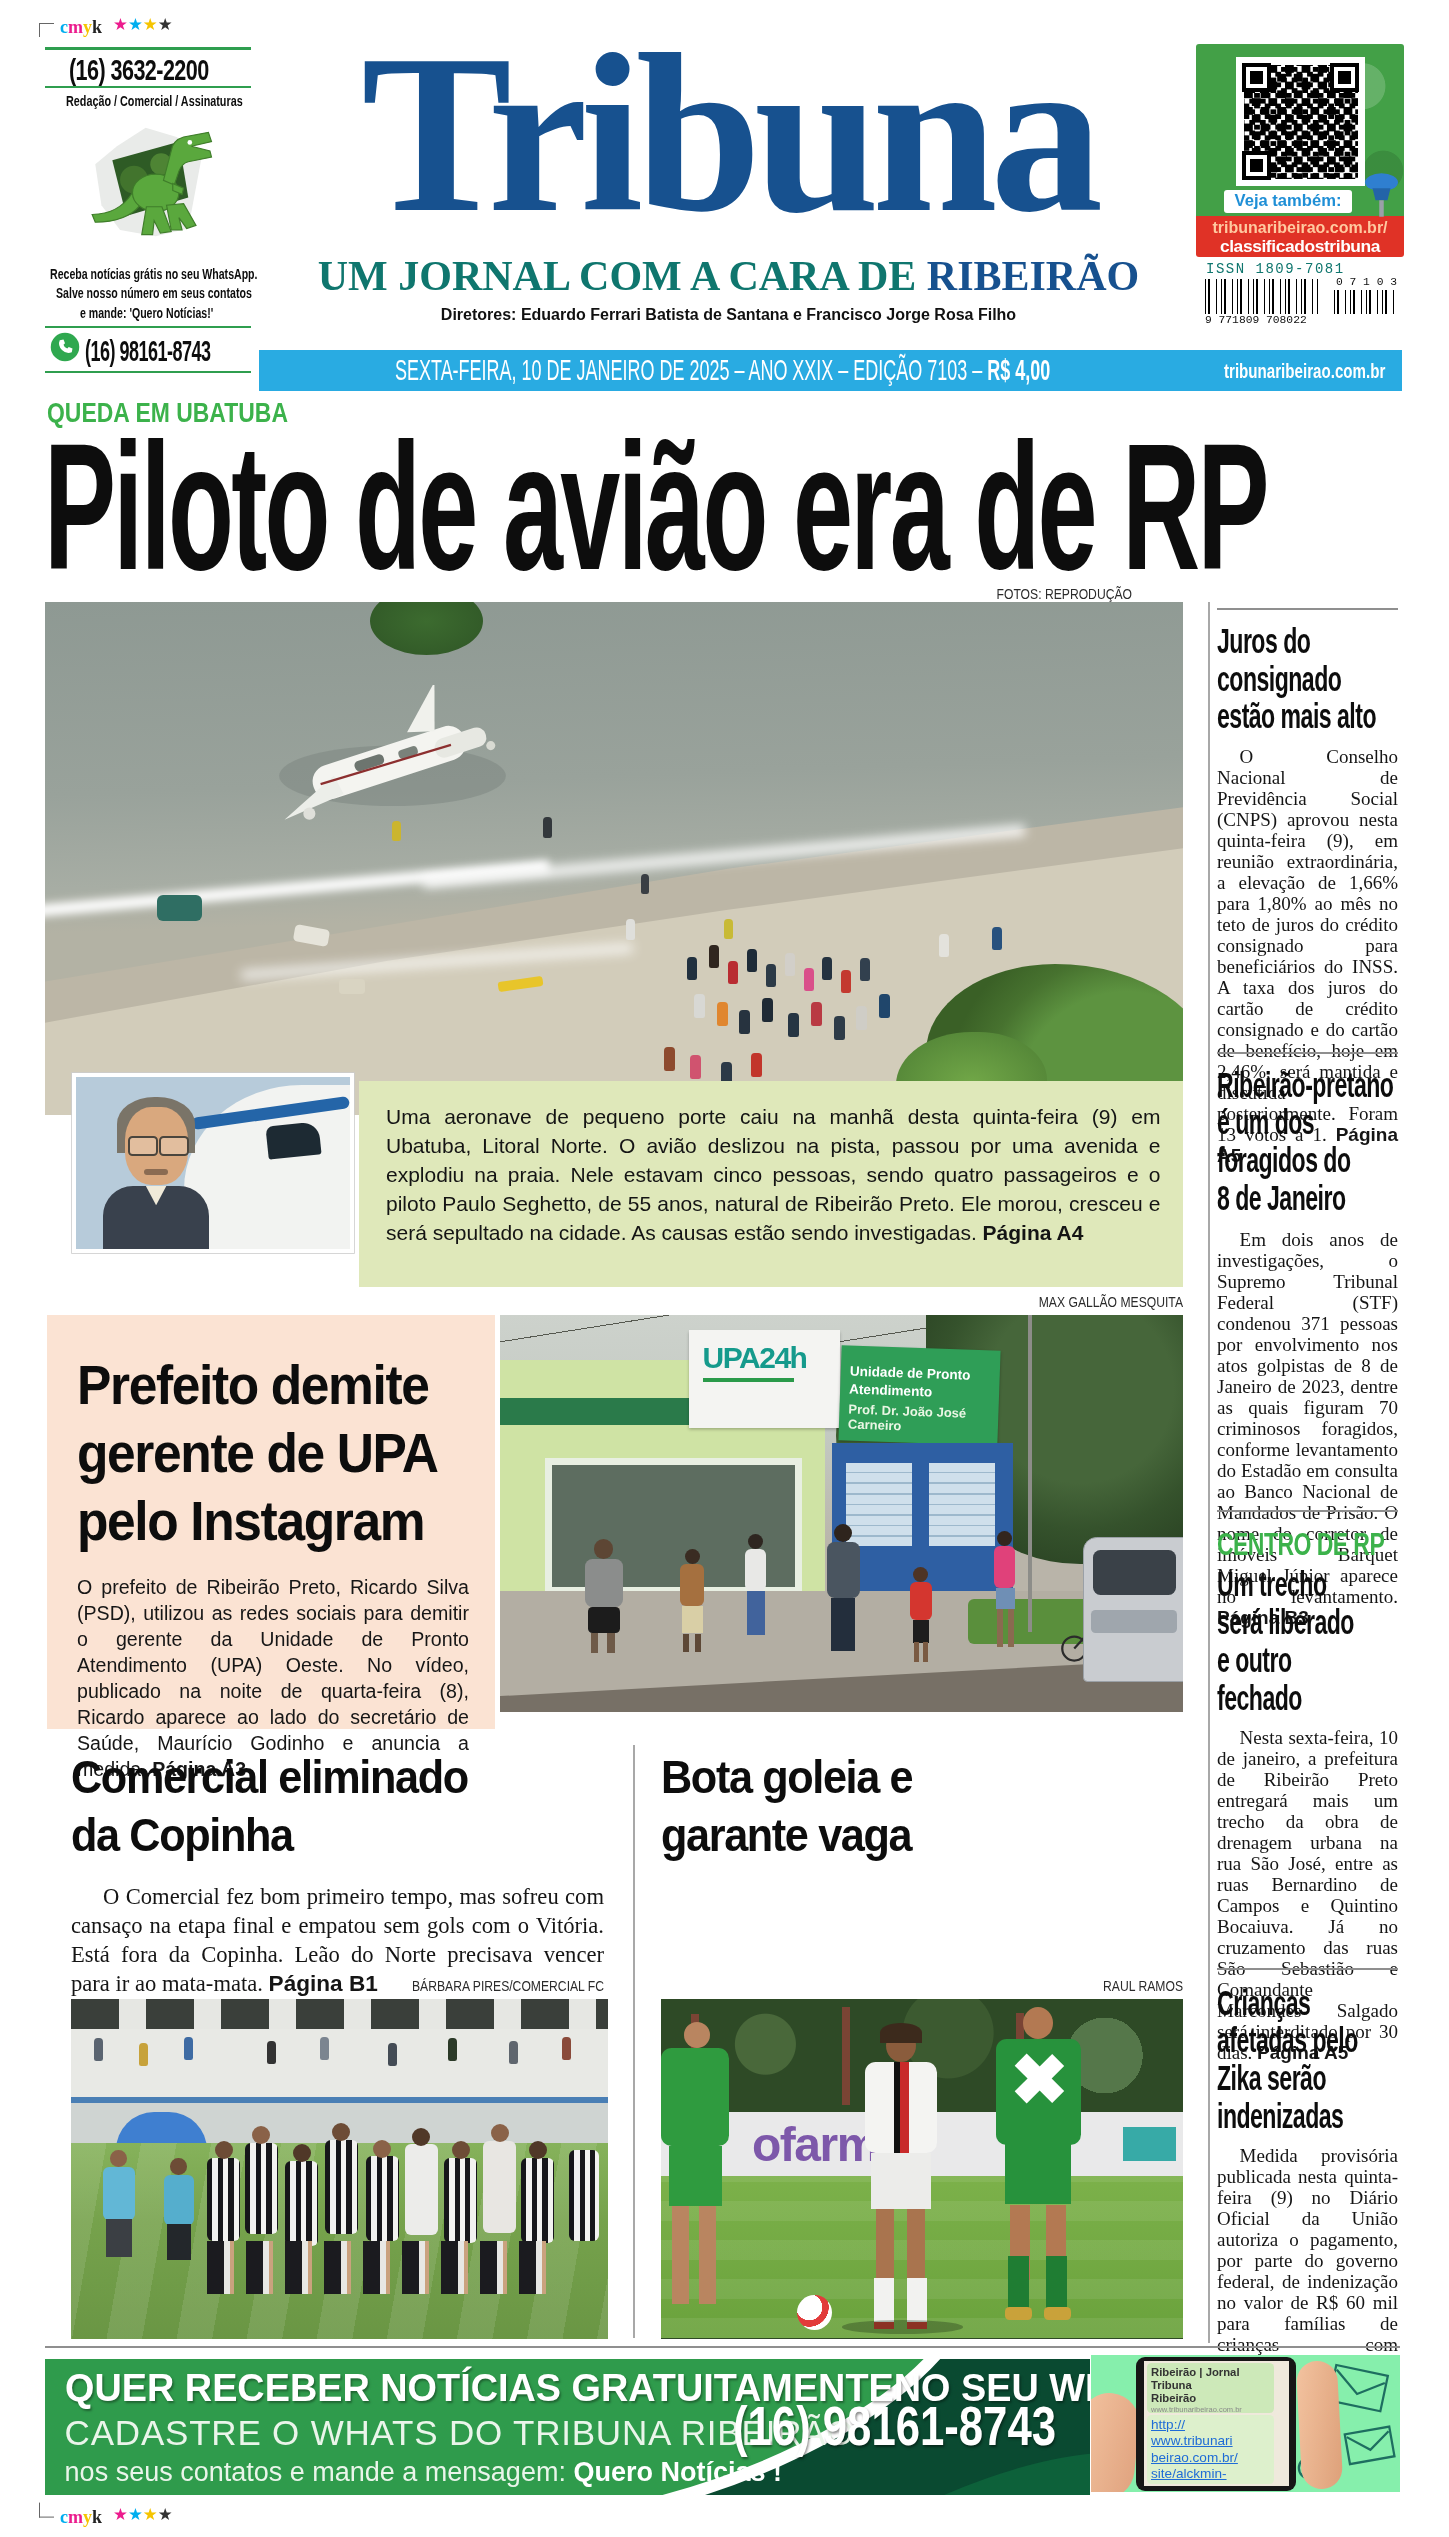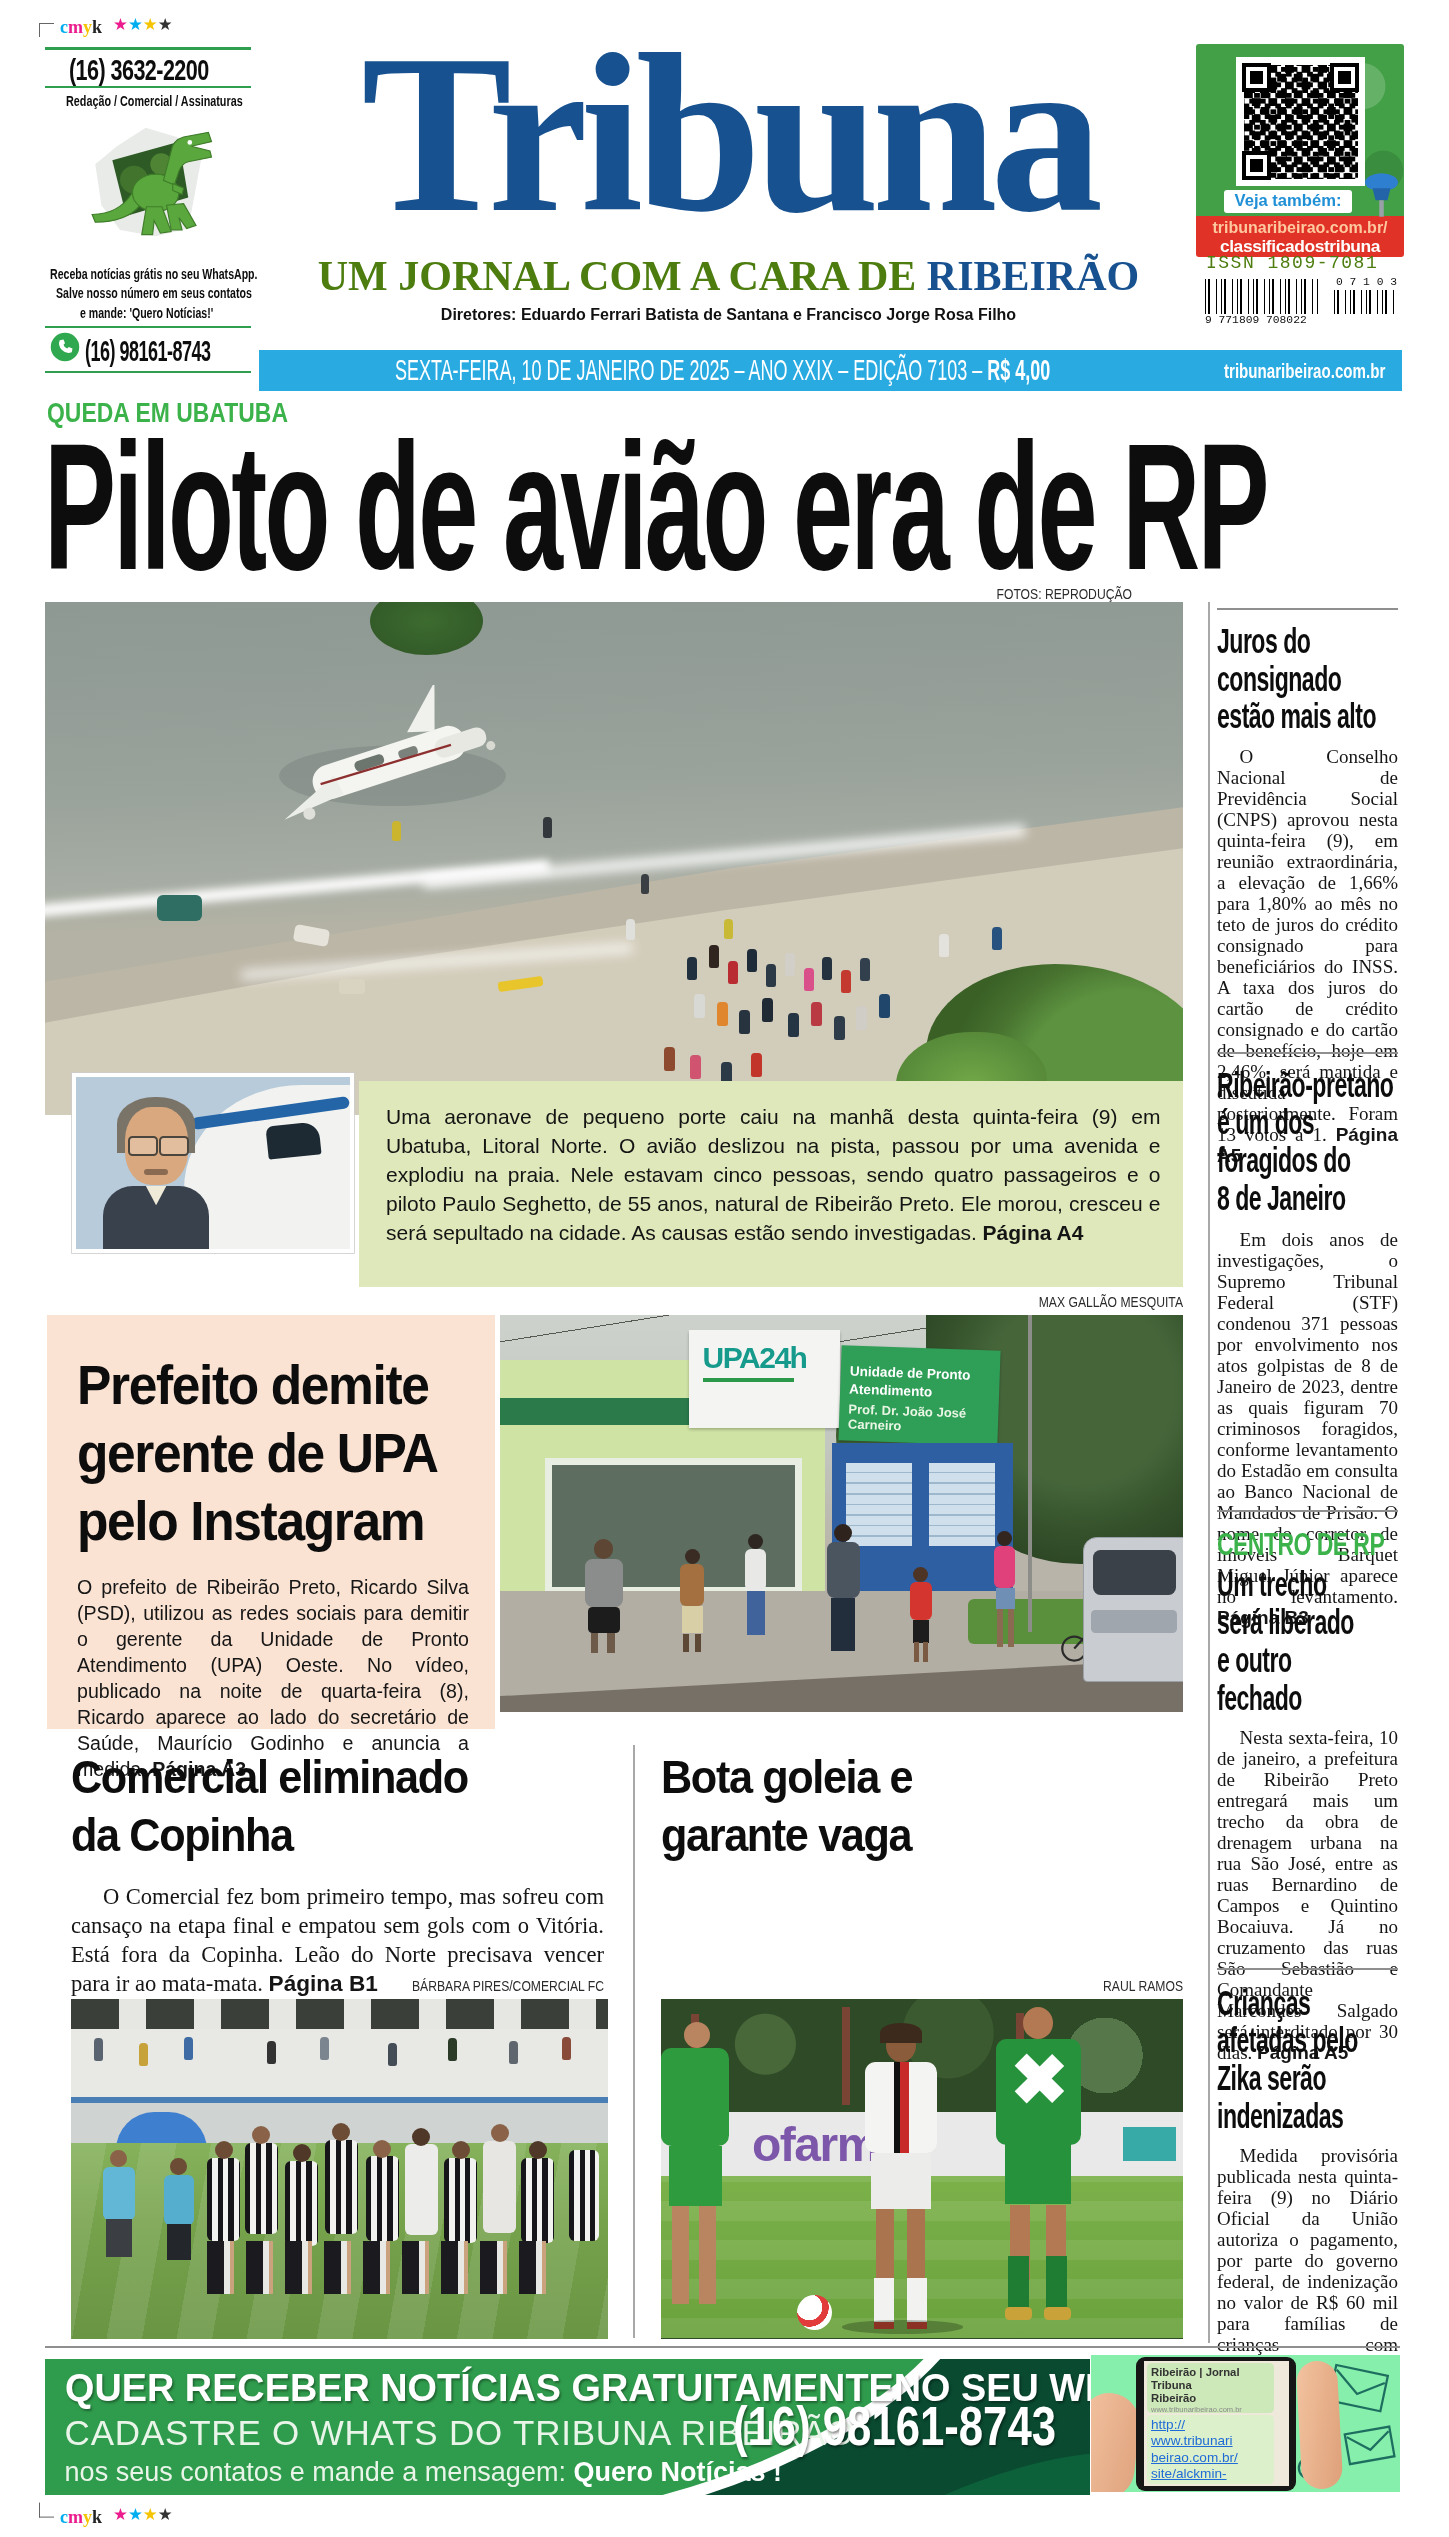--- a/index.html
+++ b/index.html
@@ -71,21 +71,21 @@
     <svg width="30" height="30" viewBox="0 0 40 40">
         <circle cx="20" cy="20" r="19" fill="#2fa84f"></circle>
         <path d="M13 11 q-3 7 3 13 t13 3 l1 -5 -5 -2 -2 2 q-4 -1 -5 -5 l2 -2 -2 -5 z" fill="#fff"></path>
       </svg>
   </div>
   <div class="hl" style="left:85px;top:335px;font-size:29px;font-weight:bold;transform:scaleX(.62);letter-spacing:-0.8px">(16) 98161-8743</div>
   <div class="grule" style="left:45px;top:371px;width:206px;height:2.3px"></div>
 
   <div class="abs" style="left:272px;top:21px;width:913px;text-align:center;font-family:'Liberation Serif',serif;font-weight:bold;font-size:226px;line-height:226px;color:#17518f;letter-spacing:-7.5px">Tribuna</div>
   <div class="abs" style="left:272px;top:254px;width:913px;text-align:center;font-family:'Liberation Serif',serif;font-weight:bold;font-size:42px;line-height:44px">
-    <span style="color:#4d7c0f">UM JORNAL COM A CARA DE </span><span style="color:#17518f">RIBEIRÃO</span>
+    <span style="color:#0f766e">UM JORNAL COM A CARA DE </span><span style="color:#17518f">RIBEIRÃO</span>
   </div>
   <div class="abs" style="left:272px;top:306px;width:913px;text-align:center;font-weight:bold;font-size:16px">Diretores: Eduardo Ferrari Batista de Santana e Francisco Jorge Rosa Filho</div>
 
   <div class="abs" style="left:1196px;top:44px;width:208px;height:211px;background:#43a047;border-radius:3px;background-image:radial-gradient(circle at 80% 20%, rgba(255,255,255,.18) 0 22.6px, transparent 23.4px),radial-gradient(circle at 90% 60%, rgba(0,0,0,.12) 0 19.6px, transparent 20.4px)"></div>
   <div class="abs" style="left:1236px;top:57px;width:129px;height:129px;background:#fff">
     <div class="abs" style="left:7.5px;top:7.5px;right:7.5px;bottom:7.5px;background:
       repeating-conic-gradient(#000 0% 25%, transparent 0% 50%) 0 0/16.6px 16.6px,
       repeating-conic-gradient(#000 0% 25%, transparent 0% 50%) 5.3px 6.8px/10.6px 10.6px, #fff"></div>
     <div class="qf" style="left:6px;top:6px"></div>
     <div class="qf" style="right:6px;top:6px"></div>
@@ -96,21 +96,21 @@
     <div style="font-weight:bold;font-size:16px;line-height:19.6px;color:#ffc9a0;margin-top:1.5px">tribunaribeirao.com.br/</div>
     <div style="font-weight:bold;font-size:17.4px;line-height:18px;color:#fff;letter-spacing:-0.4px">classificadostribuna</div>
   </div>
   <div class="abs" style="left:1359px;top:170px;width:45px;height:53px">
     <svg width="45" height="53" viewBox="0 0 60 70">
         <ellipse cx="30" cy="16" rx="22" ry="12" fill="#2f7fd0"></ellipse>
         <path d="M18 24 L42 24 L38 40 L22 40 Z" fill="#2364a8"></path>
         <rect x="27" y="40" width="6" height="22" fill="#9aa0a8"></rect>
       </svg>
   </div>
-  <div class="abs mono" style="left:1206px;top:253px;font-size:18px;letter-spacing:1.5px;color:#4d7c0f">ISSN 1809-7081</div>
+  <div class="abs mono" style="left:1206px;top:261px;font-size:14px;letter-spacing:1.5px;color:#0f766e">ISSN 1809-7081</div>
   <div class="bars" style="left:1205px;top:279px;width:113px;height:35px"></div>
   <div class="abs mono" style="left:1205px;top:314px;width:113px;text-align:left;font-size:11.3px">9 771809 708022</div>
   <div class="abs mono" style="left:1332px;top:276px;width:69px;text-align:center;font-size:11.3px">0 7 1 0 3 &gt;</div>
   <div class="bars" style="left:1334px;top:290px;width:63px;height:24px"></div>
 
   <div class="abs" style="left:259px;top:350px;width:1143px;height:41px;background:#29abe2">
     <div class="hl" style="left:136px;top:6px;font-size:29px;line-height:29px;font-weight:bold;color:#fff;transform:scaleX(.62)">
       <span style="font-weight:normal">SEXTA-FEIRA, 10 DE JANEIRO DE 2025 – ANO XXIX – EDIÇÃO 7103 – </span><span>R$ 4,00</span>
     </div>
     <div class="hl" style="left:965px;top:9.8px;font-size:21px;line-height:21px;font-weight:bold;color:#fff;transform:scaleX(.72)">tribunaribeirao.com.br</div>

